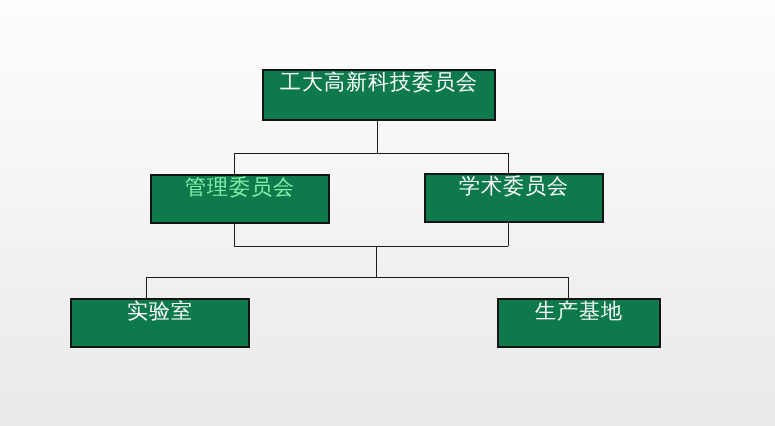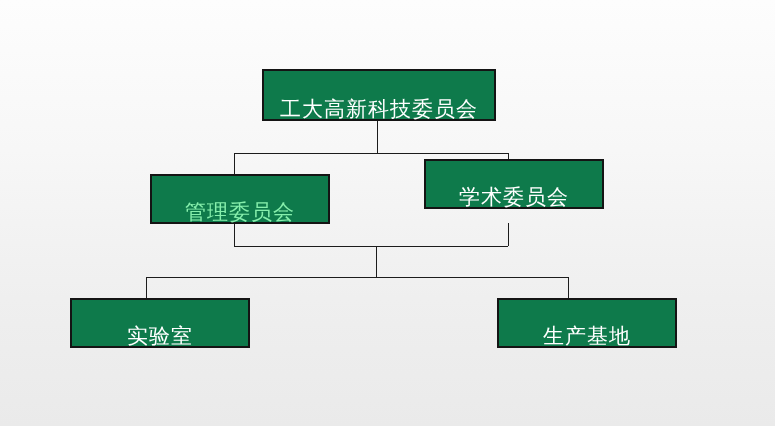--- a/index.html
+++ b/index.html
@@ -19,21 +19,21 @@
     left: 0;
     top: 0;
     width: 775px;
     height: 426px;
     pointer-events: none;
   }
   .org-node {
     position: absolute;
     box-sizing: border-box;
     display: flex;
-    align-items: flex-end;
+    align-items: flex-start;
     justify-content: center;
     background: #0e7a4b;
     border: 2px solid #141414;
     cursor: default;
   }
   .org-node .label {
     color: #ffffff;
     font-size: 21px;
     letter-spacing: 1px;
     font-weight: 400;
@@ -62,25 +62,25 @@
     </svg>
 
   <div class="org-node" style="left: 262px; top: 69px; width: 234px; height: 52px; background: rgb(14, 122, 75); border-color: rgb(20, 20, 20);">
     <span class="label" style="color: rgb(255, 255, 255);">工大高新科技委员会</span>
   </div>
 
   <div class="org-node" style="left: 150px; top: 174px; width: 180px; height: 50px; background: rgb(14, 122, 75); border-color: rgb(20, 20, 20);">
     <span class="label" style="color: #86efac;">管理委员会</span>
   </div>
 
-  <div class="org-node" style="left: 424px; top: 159px; width: 180px; height: 50px; background: rgb(14, 122, 75); border-color: rgb(20, 20, 20);">
+  <div class="org-node" style="left: 424px; top: 173px; width: 180px; height: 50px; background: rgb(14, 122, 75); border-color: rgb(20, 20, 20);">
     <span class="label" style="color: rgb(255, 255, 255);">学术委员会</span>
   </div>
 
   <div class="org-node" style="left: 70px; top: 298px; width: 180px; height: 50px; background: rgb(14, 122, 75); border-color: rgb(20, 20, 20);">
     <span class="label" style="color: rgb(255, 255, 255);">实验室</span>
   </div>
 
-  <div class="org-node" style="left: 497px; top: 298px; width: 180px; height: 50px; background: rgb(14, 122, 75); border-color: rgb(20, 20, 20);">
+  <div class="org-node" style="left: 497px; top: 298px; width: 164px; height: 50px; background: rgb(14, 122, 75); border-color: rgb(20, 20, 20);">
     <span class="label" style="color: rgb(255, 255, 255);">生产基地</span>
   </div>
 
 </div>
 
 </body></html>

